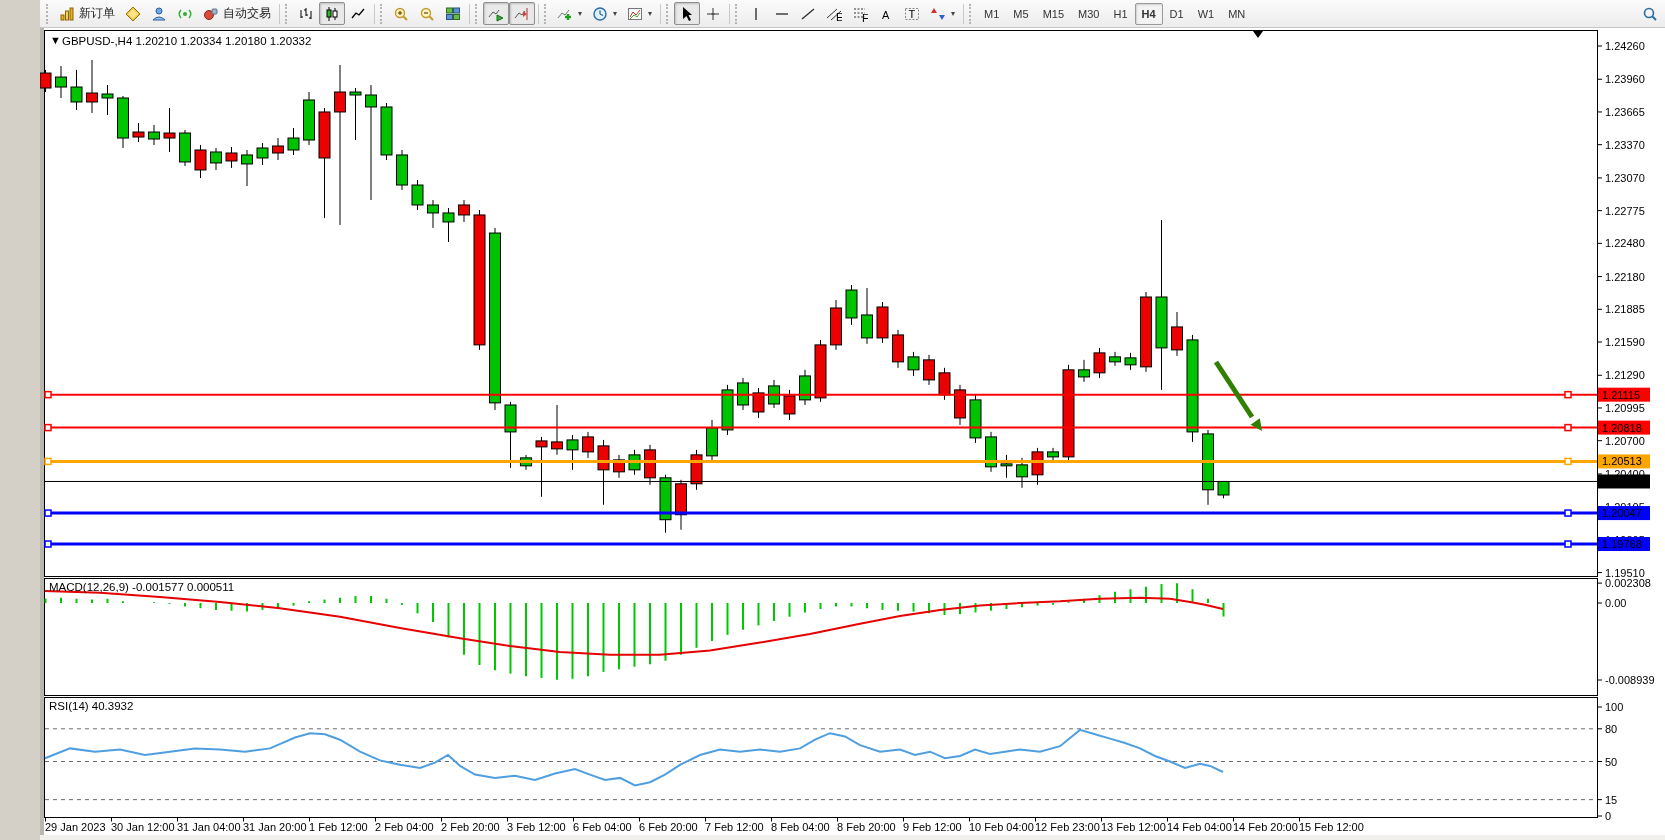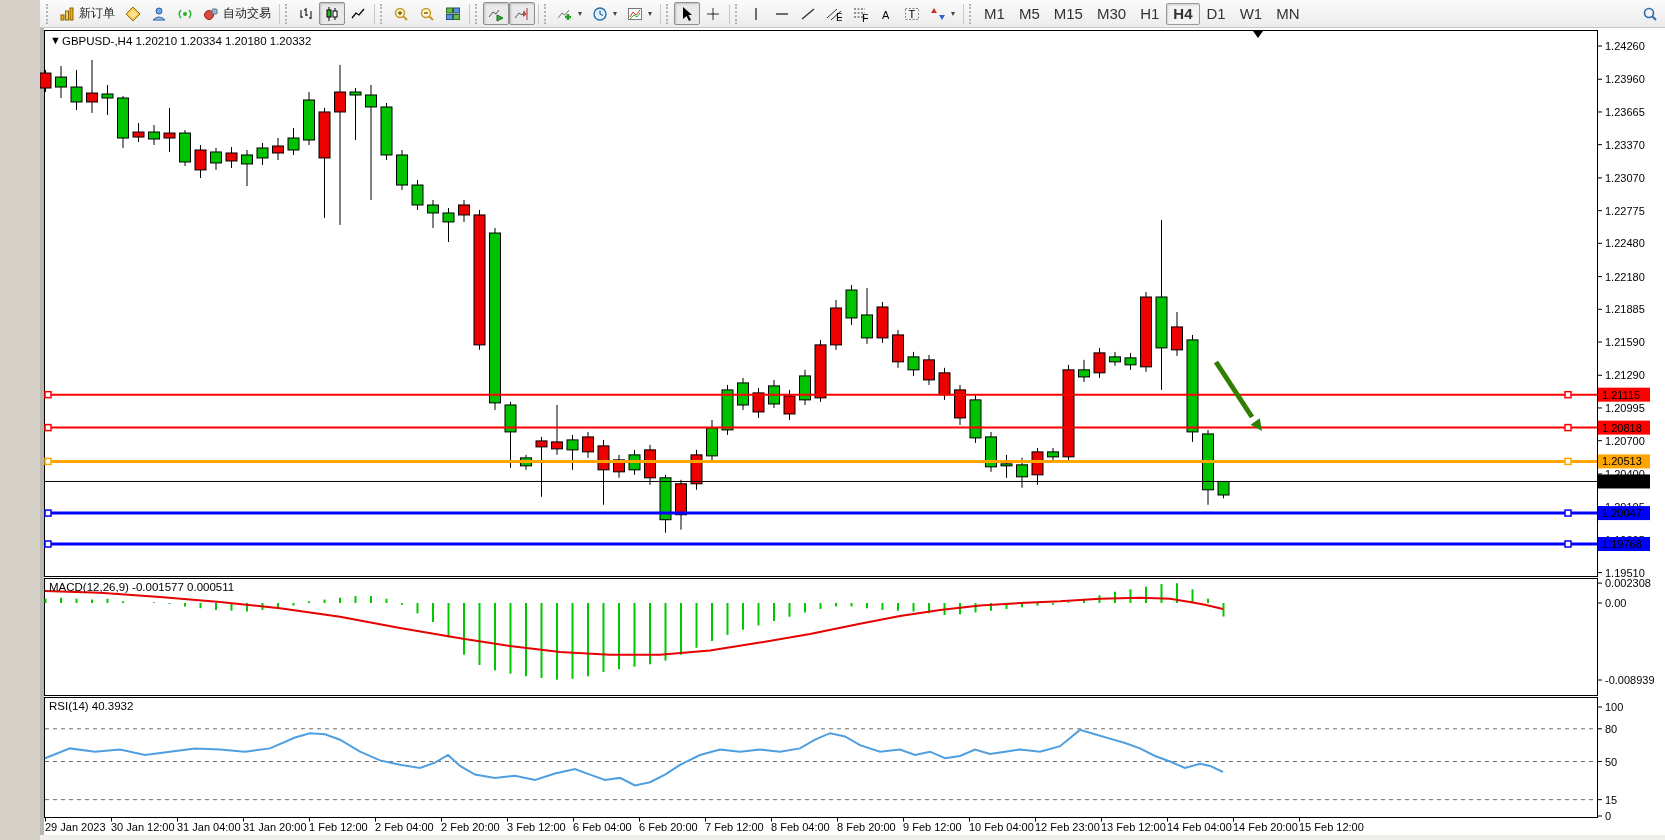--- a/index.html
+++ b/index.html
@@ -5,21 +5,21 @@
   html,body{margin:0;padding:0;background:#d4d0c8;}
   *{box-sizing:border-box;}
   .window{width:1665px;height:840px;position:relative;background:#ffffff;font-family:"Liberation Sans",sans-serif;overflow:hidden;margin-left:40px;}
   .toolbar{position:absolute;left:0;top:0;width:1665px;height:28px;background:linear-gradient(#fbfbfb,#ececec);border-bottom:1px solid #c6c6c6;display:flex;align-items:center;padding:0 4px;}
   .tb-grip{width:5px;height:20px;margin:0 3px 0 2px;border-left:2px dotted #b5b5b5;}
   .tb-sep{width:1px;height:20px;background:#c9c9c9;margin:0 3px;}
   .tb-btn{height:23px;min-width:25px;display:flex;align-items:center;justify-content:center;gap:4px;padding:0 4px;border:1px solid transparent;border-radius:2px;font-size:12px;color:#1d1d1d;cursor:default;white-space:nowrap;}
   .tb-btn.pressed{background:#e9e9e9;border:1px solid #8f8f8f;box-shadow:inset 1px 1px 2px rgba(0,0,0,.18);}
   .tb-btn .caret{font-size:8px;color:#444;margin-left:1px;}
   .tb-btn svg{display:block;}
-  .tf-btn{height:22px;padding:0 6px;font-size:15px;color:#333;border:1px solid transparent;display:flex;align-items:center;border-radius:2px;}
+  .tf-btn{height:22px;padding:0 6px;font-size:11px;color:#333;border:1px solid transparent;display:flex;align-items:center;border-radius:2px;}
   .tf-btn.pressed{background:#f3f3f3;border:1px solid #9a9a9a;box-shadow:inset 1px 1px 2px rgba(0,0,0,.15);font-weight:bold;}
   .tb-right{margin-left:auto;display:flex;align-items:center;gap:6px;padding-right:6px;}
   .badge-wrap{position:relative;}
   .badge{position:absolute;top:-4px;right:-6px;background:#e8401c;color:#fff;font-size:9px;font-weight:bold;border-radius:7px;min-width:13px;height:13px;display:flex;align-items:center;justify-content:center;border:1px solid #fff;}
   .chart-zone{position:absolute;left:0;top:28px;}
   svg text{font-family:"Liberation Sans",sans-serif;font-size:11px;fill:#000;}
   svg text.panel-title{font-size:11.5px;}
 </style>
 </head>
 <body>

